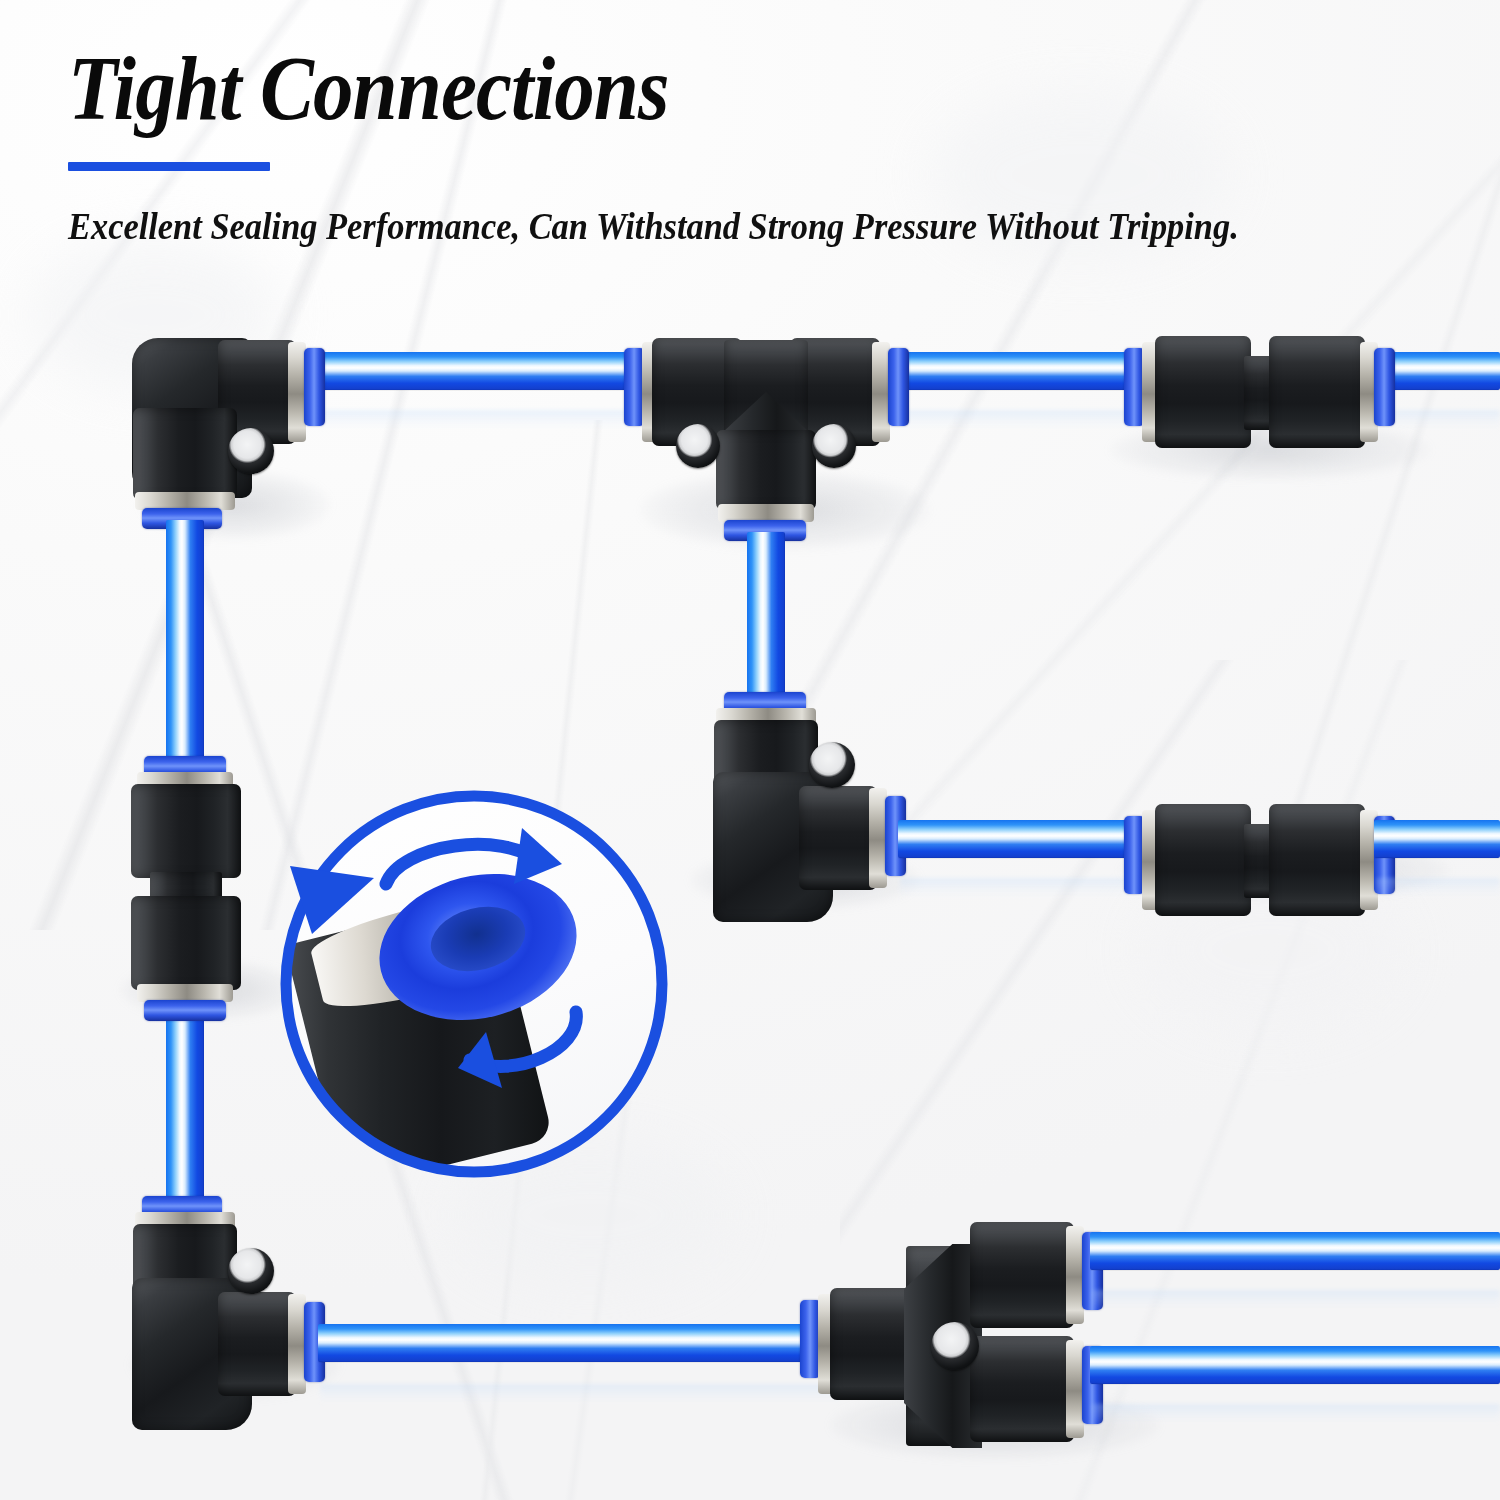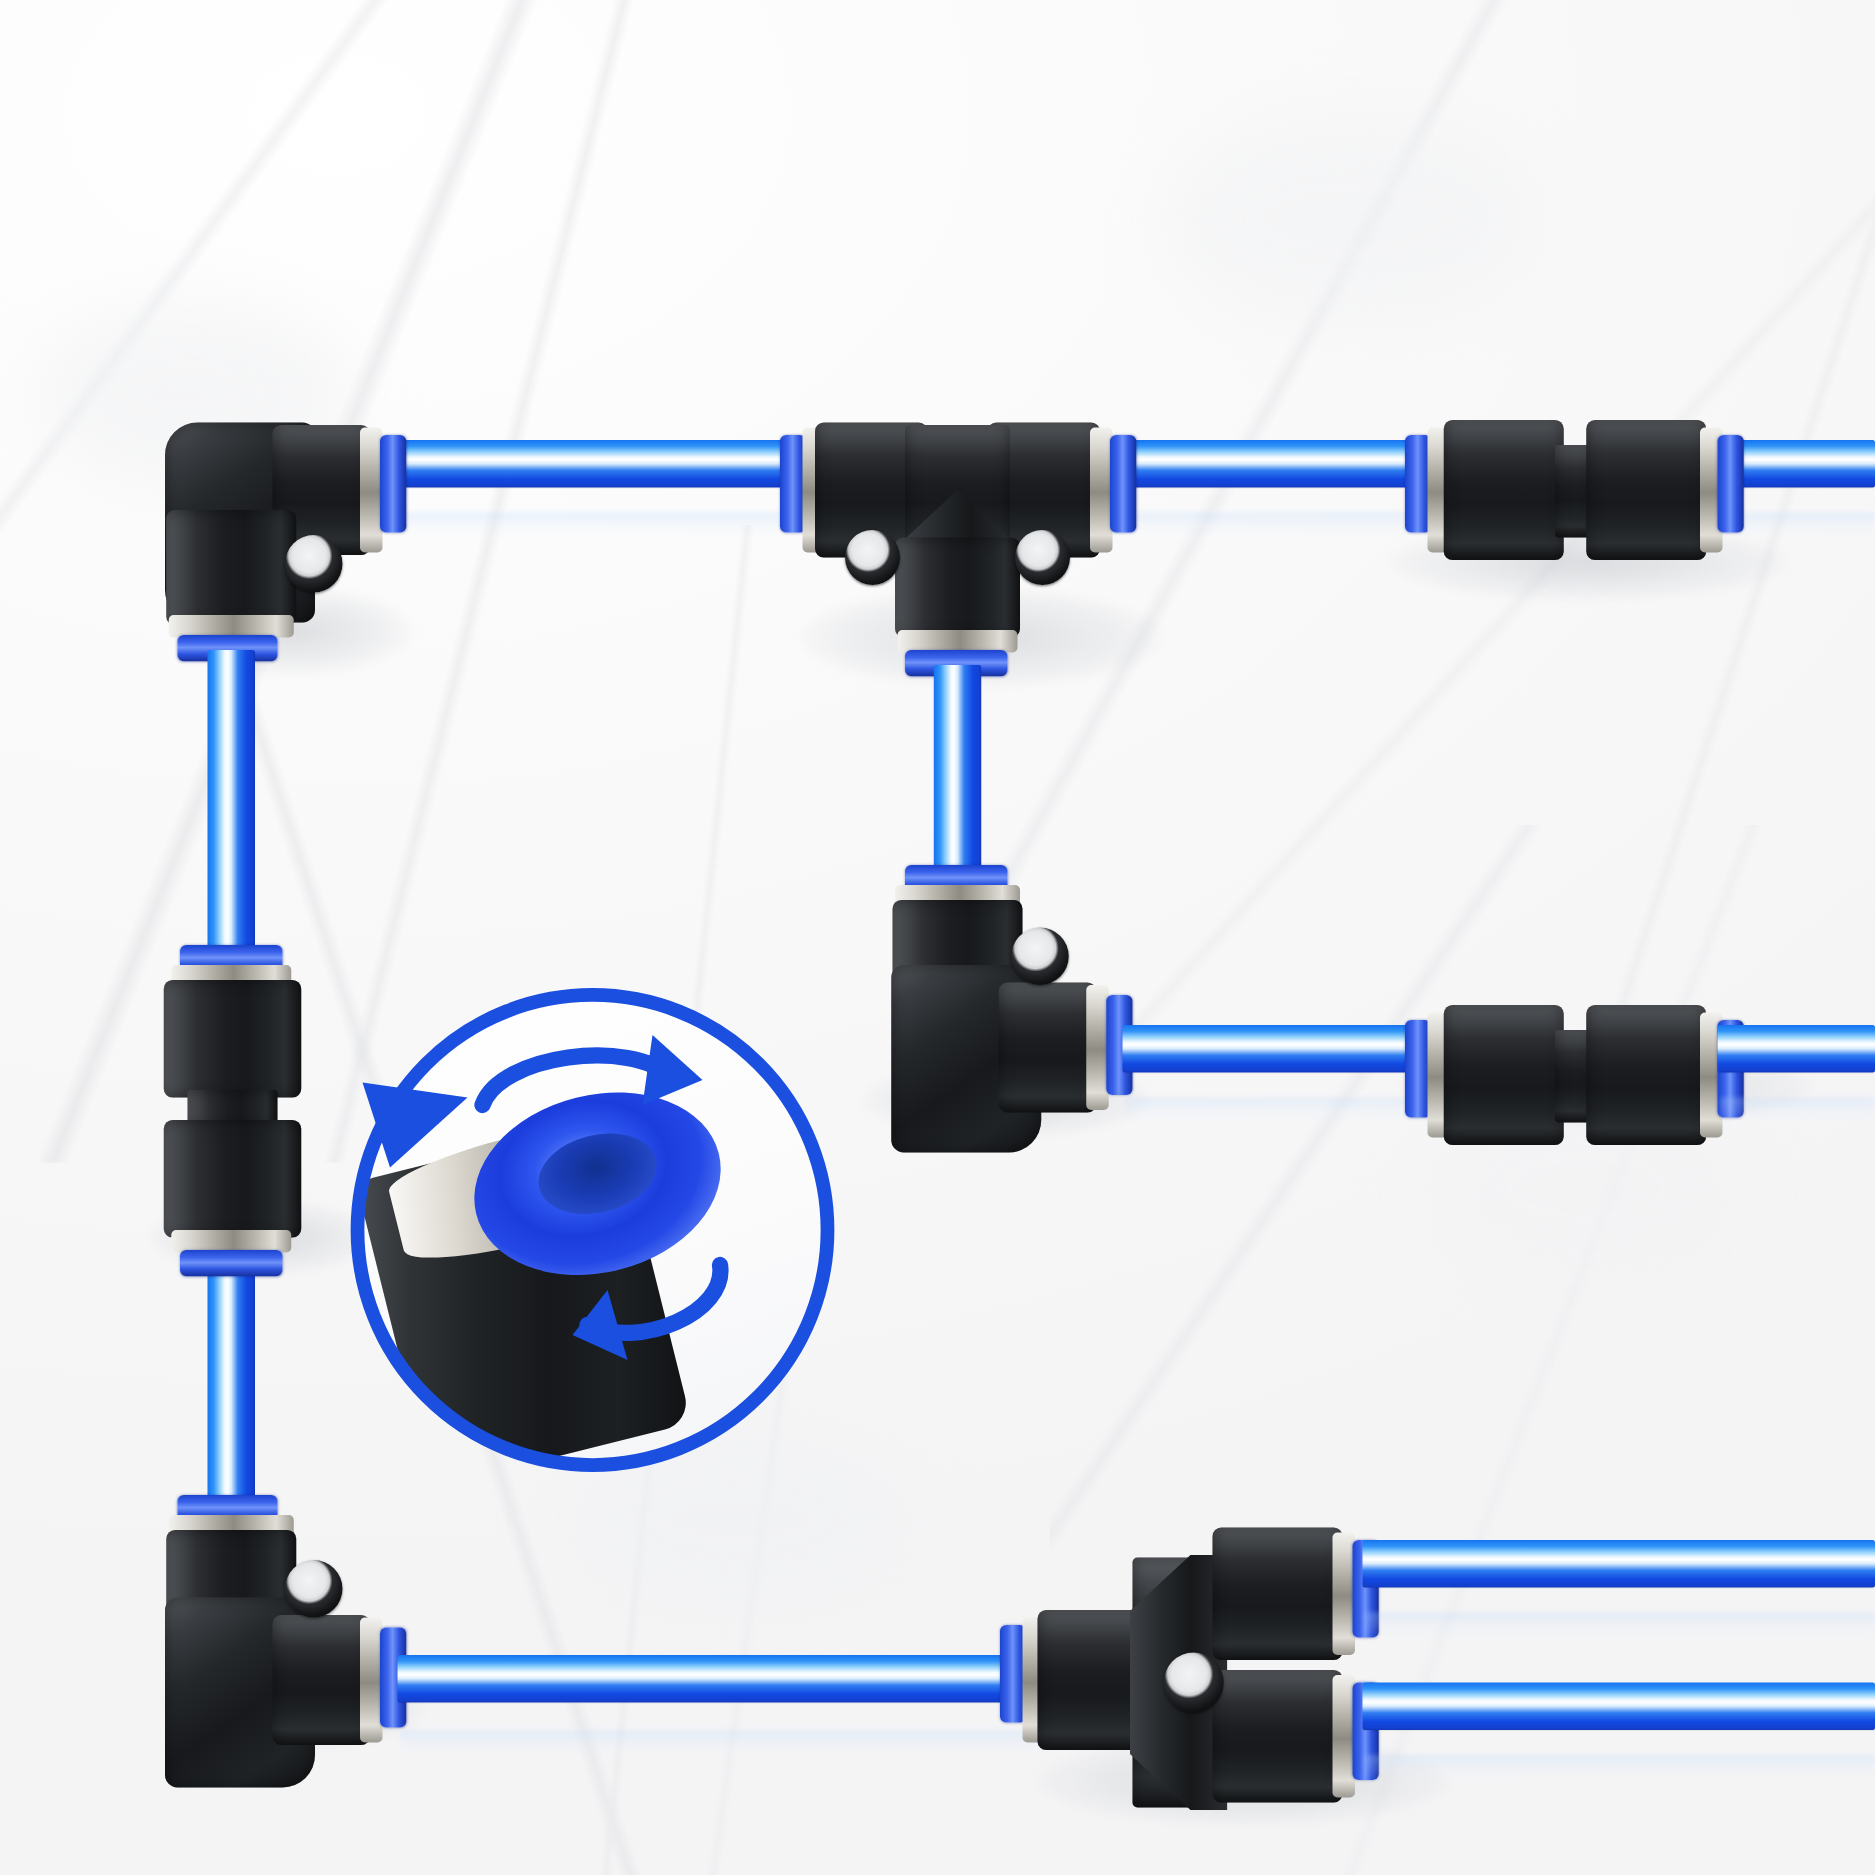--- a/index.html
+++ b/index.html
@@ -180,20 +180,25 @@
     <div class="vein v2"></div>
     <div class="vein v3"></div>
     <div class="vein v4"></div>
     <div class="vein v5"></div>
     <div class="blotch b1"></div>
     <div class="blotch b2"></div>
     <div class="blotch b3"></div>
     <div class="blotch b4"></div>
   </div>
 
+  <div class="header">
+    <div class="title">Tight Connections</div>
+    <div class="rule" style="background:#1a4fe0;"></div>
+    <div class="subtitle">Excellent Sealing Performance, Can Withstand Strong Pressure Without Tripping.</div>
+  </div>
 
   <div class="shadow-soft" style="left:140px;top:470px;width:190px;height:70px;"></div>
   <div class="shadow-soft" style="left:640px;top:470px;width:290px;height:80px;"></div>
   <div class="shadow-soft" style="left:1110px;top:420px;width:320px;height:60px;"></div>
   <div class="shadow-soft" style="left:120px;top:960px;width:180px;height:60px;"></div>
   <div class="shadow-soft" style="left:690px;top:850px;width:230px;height:60px;"></div>
   <div class="shadow-soft" style="left:1120px;top:840px;width:330px;height:60px;"></div>
   <div class="shadow-soft" style="left:130px;top:1330px;width:210px;height:70px;"></div>
   <div class="shadow-soft" style="left:830px;top:1390px;width:330px;height:70px;"></div>
 

